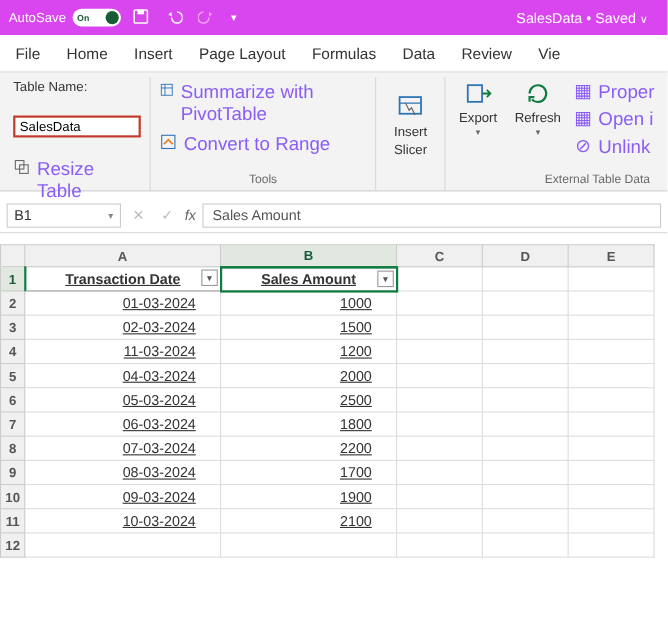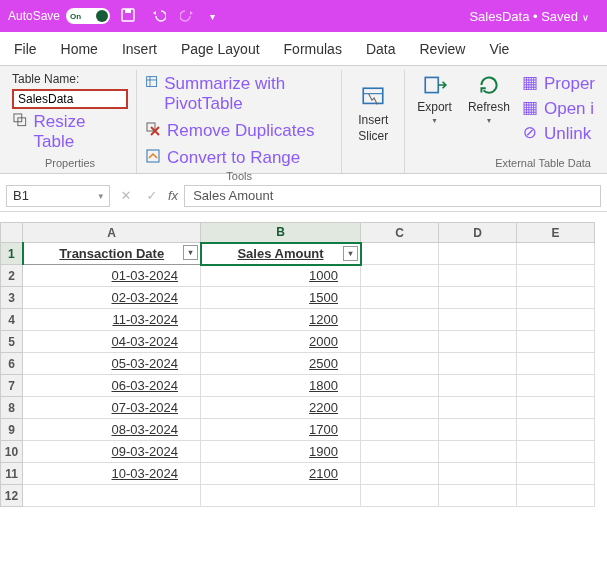--- a/index.html
+++ b/index.html
@@ -16,21 +16,21 @@
 
   .ribbon-tabs { height: 34px; display: flex; align-items: center; gap: 24px; padding: 0 14px; border-bottom: 1px solid #d0d0d0; background: #fff; }
   .ribbon-tab { font-size: 14px; color: #333; cursor: pointer; }
 
   .ribbon { background: #f3f3f3; border-bottom: 1px solid #d0d0d0; height: 108px; display: flex; padding: 4px 4px 0 4px; }
   .group { border-right: 1px solid #d8d8d8; padding: 2px 8px 2px 8px; display: flex; flex-direction: column; }
   .group.tail { border-right: none; }
   .group-body { flex: 1; display: flex; gap: 8px; align-items: flex-start; }
   .group-label { text-align: center; font-size: 11px; color: #6a6a6a; padding: 2px 0; }
 
-  .props-col { display: flex; flex-direction: column; gap: 3px; font-size: 12px; }
+  .props-col { display: flex; flex-direction: column; gap: 19px; font-size: 12px; }
   .table-name-input { width: 116px; height: 20px; border: 2px solid #c0392b; padding: 0 4px; font-size: 12px; background: #fff; }
   .cmd { display: flex; gap: 6px; font-size: 17px; color: #8b5cf6; cursor: pointer; }
   .cmd .ic { width: 16px; height: 16px; display: inline-flex; align-items: center; justify-content: center; }
 
   .tools-col { display: flex; flex-direction: column; gap: 7px; padding-top: 2px; }
 
   .big-btn { display: flex; flex-direction: column; align-items: center; gap: 2px; font-size: 12px; cursor: pointer; padding: 0 4px; }
   .big-ic { width: 26px; height: 26px; display: flex; align-items: center; justify-content: center; }
   .drop { font-size: 8px; color: #666; }
 
@@ -109,45 +109,34 @@
           <span class="ic">
               <svg viewBox="0 0 16 16">
                 <rect x="2" y="2" width="8" height="8" fill="none" stroke="#666"></rect>
                 <rect x="6" y="6" width="8" height="8" fill="none" stroke="#666"></rect>
               </svg>
             </span>
           <span>Resize Table</span>
         </div>
       </div>
     </div>
-    <div class="group-label">Properties</div>
   </div>
 
   <div class="group">
     <div class="group-body">
       <div class="tools-col">
         <div class="cmd">
           <span class="ic">
               <svg viewBox="0 0 16 16">
                 <rect x="2" y="2" width="12" height="12" fill="none" stroke="#2e75b6"></rect>
                 <line x1="2" y1="6" x2="14" y2="6" stroke="#2e75b6"></line>
                 <line x1="6" y1="2" x2="6" y2="14" stroke="#2e75b6"></line>
               </svg>
             </span>
           <span>Summarize with PivotTable</span>
-        </div>
-        <div class="cmd">
-          <span class="ic">
-              <svg viewBox="0 0 16 16">
-                <rect x="2" y="2" width="8" height="8" fill="none" stroke="#666"></rect>
-                <line x1="6" y1="6" x2="14" y2="14" stroke="#c0392b" stroke-width="2"></line>
-                <line x1="14" y1="6" x2="6" y2="14" stroke="#c0392b" stroke-width="2"></line>
-              </svg>
-            </span>
-          <span>Remove Duplicates</span>
         </div>
         <div class="cmd">
           <span class="ic">
               <svg viewBox="0 0 16 16">
                 <rect x="2" y="2" width="12" height="12" fill="none" stroke="#2e75b6"></rect>
                 <path d="M4 10l4-4 4 4" fill="none" stroke="#e67e22" stroke-width="1.5"></path>
               </svg>
             </span>
           <span>Convert to Range</span>
         </div>

